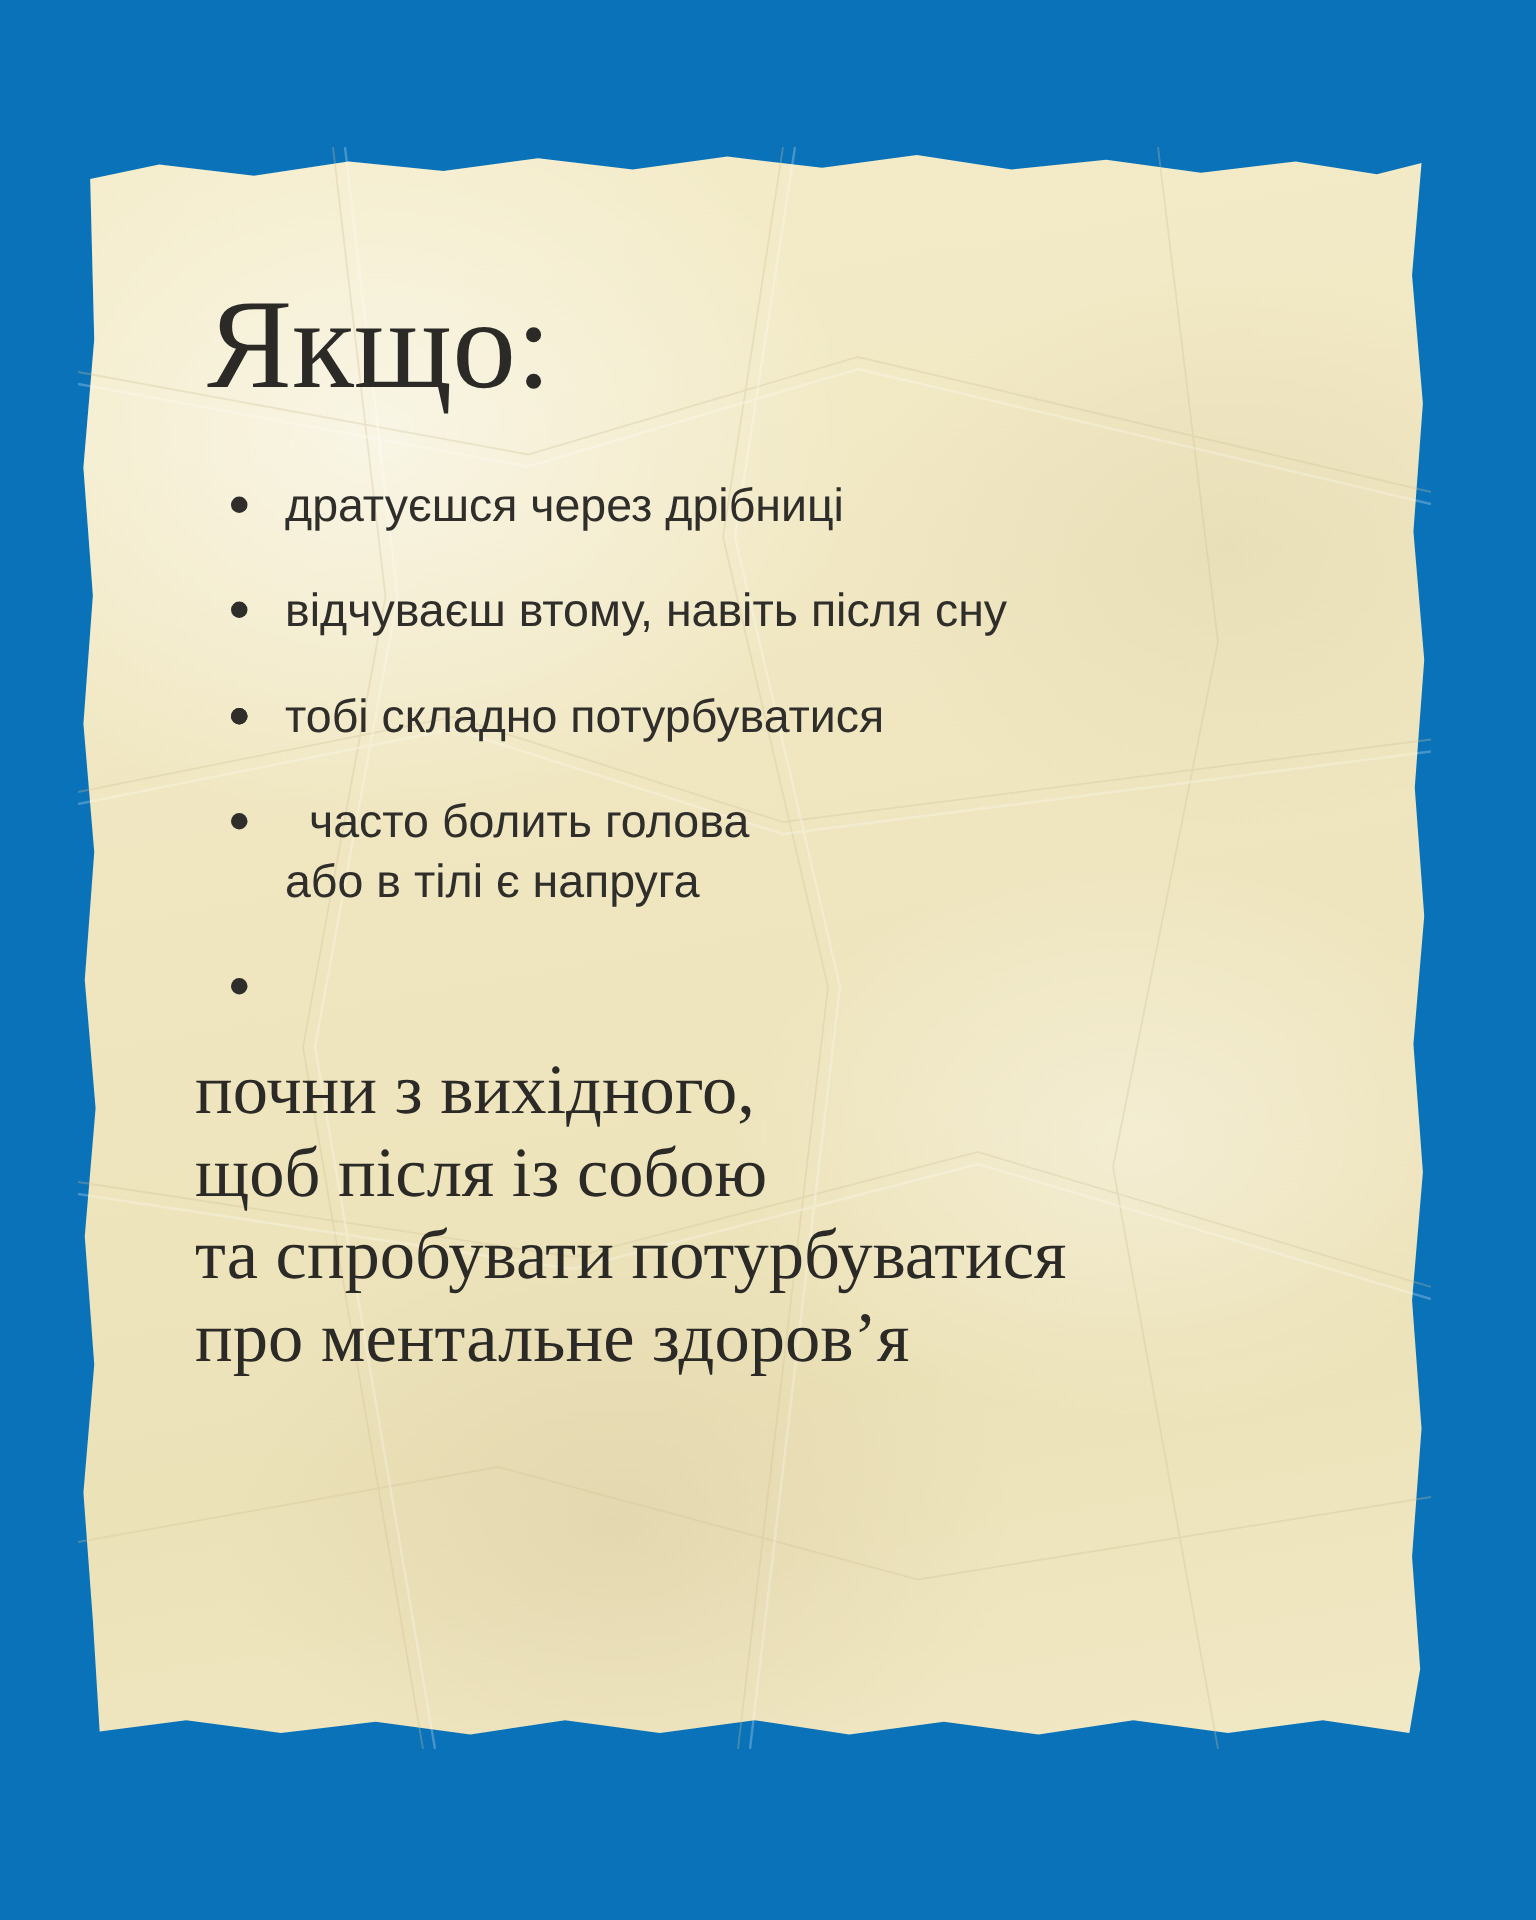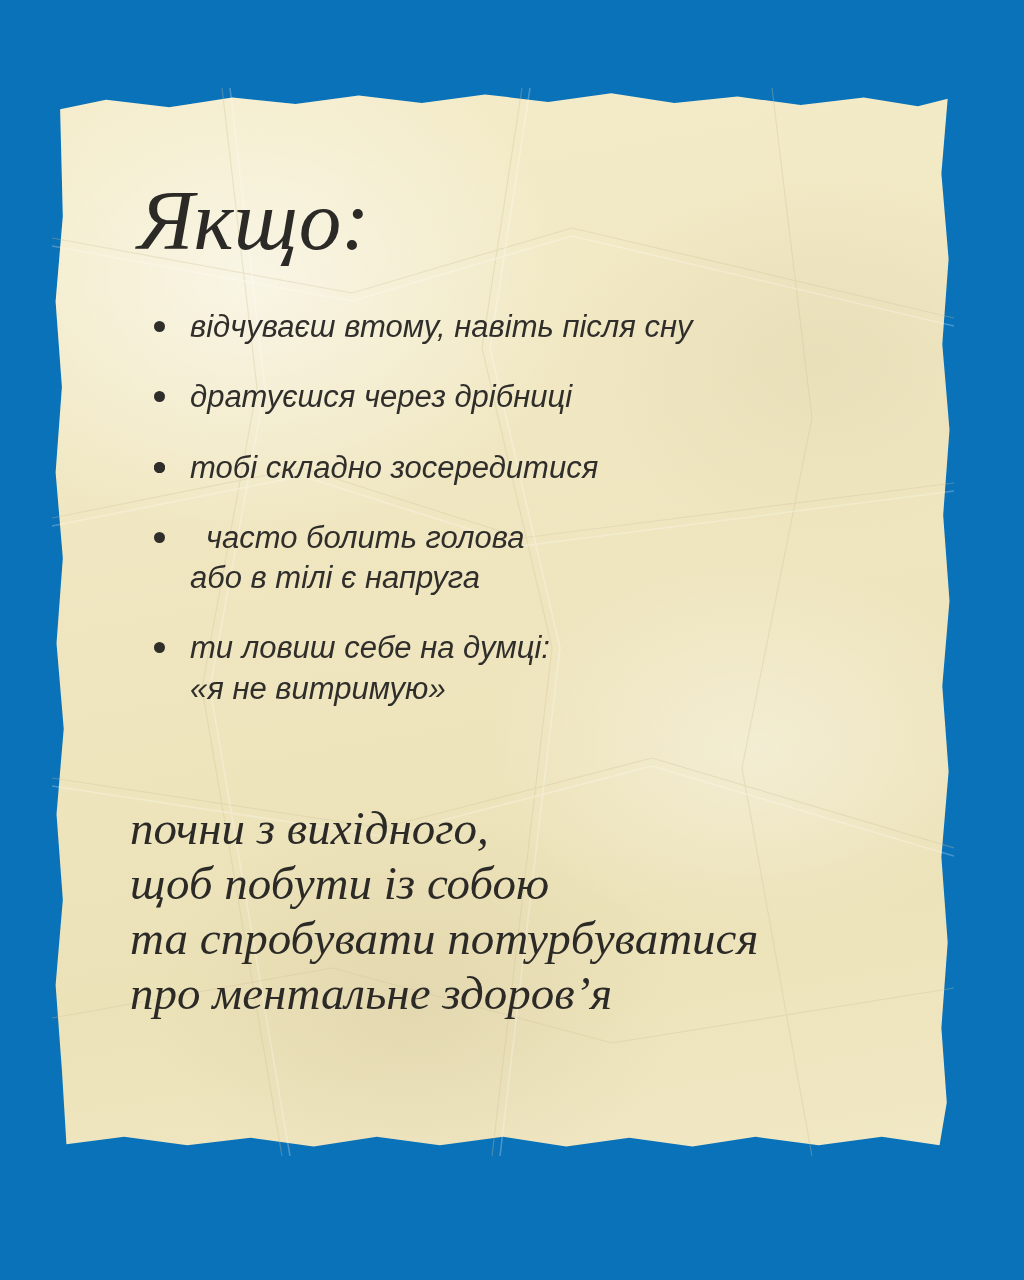--- a/index.html
+++ b/index.html
@@ -18,24 +18,23 @@
     position: relative;
     width: 1024px;
     height: 1280px;
     background: #0a72b8;
   }
 
   
   .paper-wrap {
     position: absolute;
     left: 52px;
-    top: 88px;
+    top: 98px;
     width: 902px;
     height: 1068px;
-    font-style: italic;
   }
 
   .paper {
     position: absolute;
     inset: 0;
     background:
       radial-gradient(ellipse 60% 40% at 22% 18%, rgba(255,255,255,0.55), rgba(255,255,255,0) 60%),
       radial-gradient(ellipse 50% 30% at 78% 62%, rgba(255,255,255,0.35), rgba(255,255,255,0) 60%),
       radial-gradient(ellipse 45% 28% at 40% 86%, rgba(205,190,150,0.30), rgba(255,255,255,0) 65%),
       radial-gradient(ellipse 40% 25% at 85% 25%, rgba(205,190,150,0.22), rgba(255,255,255,0) 70%),
@@ -154,44 +153,42 @@
         <path d="M478,0 L438,260 L508,560 L448,1068"></path>
       </g>
     </svg>
 
     <div class="content">
       <h1 class="title">Якщо:</h1>
 
       <ul class="symptoms">
         <li>
           <span class="bullet"></span>
-          <span>відчуваєш втому, навіть після сну</span>
+          <span>дратуєшся через дрібниці</span>
         </li>
         <li>
           <span class="bullet"></span>
-          <span>дратуєшся через дрібниці</span>
+          <span>відчуваєш втому, навіть після сну</span>
         </li>
         <li>
           <span class="bullet"></span>
         </li>
         <li>
           <span class="bullet"></span>
-          <span>тобі складно зосередитися</span>
+          <span>тобі складно потурбуватися</span>
         </li>
         <li>
           <span class="bullet"></span>
           <span style="white-space: pre-line; margin-left: 16px;">часто болить голова
 або в тілі є напруга</span>
         </li>
         <li>
           <span class="bullet"></span>
-          <span style="white-space: pre-line;">ти ловиш себе на думці:
-«я не витримую»</span>
         </li>
       </ul>
 
       <div class="closing">почни з вихідного,
-щоб побути із собою
+щоб після із собою
 та спробувати потурбуватися
 про ментальне здоров’я</div>
     </div>
   </div>
 </div>
 
 </body></html>

